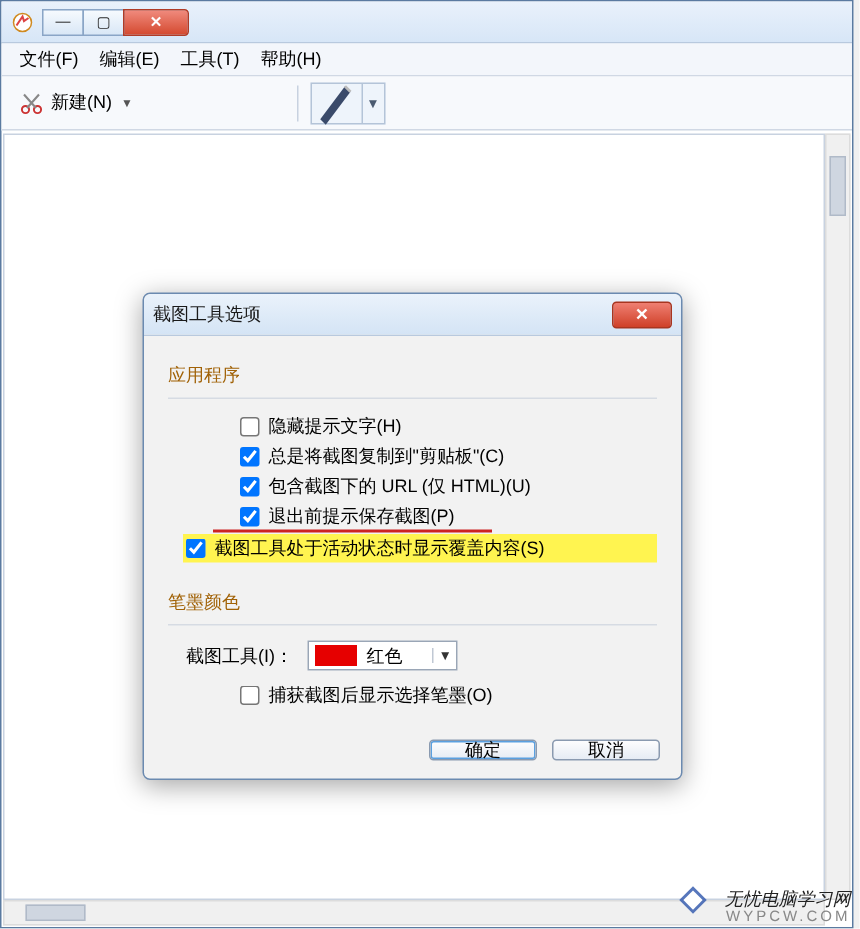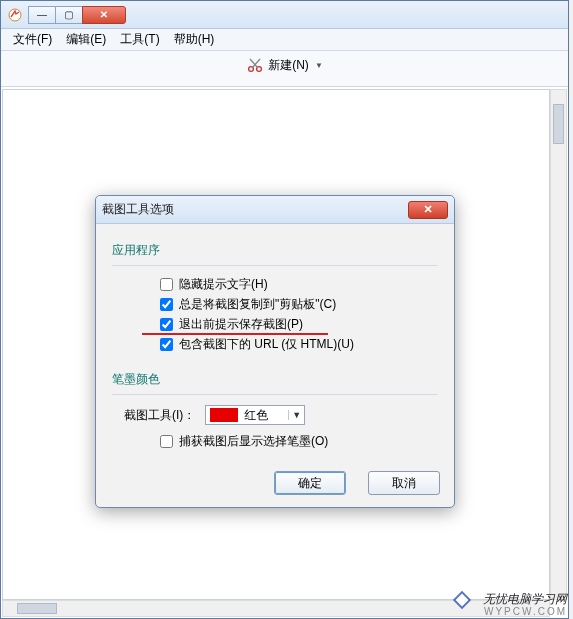--- a/index.html
+++ b/index.html
@@ -10,21 +10,21 @@
 .titlebar { height: 28px; background: linear-gradient(#e9f1fb,#d7e6f7); display: flex; align-items: center; padding: 0 4px 0 6px; border-bottom: 1px solid #b8c9de; }
 .titlebar .app-icon { width: 16px; height: 16px; margin-right: 6px; display:flex;align-items:center;justify-content:center; }
 .titlebar .title-text { flex: 1; color: #1a1a1a; }
 .win-btns { display: flex; gap: 0; }
 .win-btn { width: 28px; height: 18px; border: 1px solid #8aa5c6; background: linear-gradient(#f6fafe,#d9e7f6); display:flex;align-items:center;justify-content:center; font-size:10px; color:#2a2a2a; margin-left:-1px; }
 .win-btn.close { width: 44px; background: linear-gradient(#f08a7d,#d44a30); border-color:#b03b26; color:#fff; font-weight:bold; border-top-right-radius:3px; border-bottom-right-radius:3px; }
 
 .menubar { height: 22px; display: flex; align-items: center; gap: 2px; padding: 0 6px; background: #f3f6fb; border-bottom: 1px solid #d0d8e4; }
 .menubar span { padding: 2px 6px; cursor: default; }
 
-.toolbar { height: 36px; display: flex; align-items: center; padding: 2px 6px; gap: 6px; background: #f7f9fc; border-bottom: 1px solid #d0d8e4; flex-direction: column; }
+.toolbar { height: 36px; display: flex; align-items: center; padding: 2px 6px; gap: 6px; background: #f7f9fc; border-bottom: 1px solid #d0d8e4; }
 .tool-new { display:flex; align-items:center; gap:4px; padding:2px 4px; border:1px solid transparent; }
 .tool-icon { width:18px; height:18px; display:flex;align-items:center;justify-content:center; }
 .tool-btn { width:26px; height:26px; display:flex;align-items:center;justify-content:center; border:1px solid transparent; }
 .tool-sep { width:1px; height:24px; background:#c8d2e0; margin:0 2px; }
 .tool-dd { display:flex; align-items:center; border:1px solid #b4c4d8; background:#eef4fb; height:28px; }
 .tool-dd .main { width:34px; height:100%; display:flex;align-items:center;justify-content:center; border-right:1px solid #b4c4d8;}
 .tool-dd .arrow { width:14px; display:flex;align-items:center;justify-content:center; font-size:9px; color:#4a5a70;}
 
 .canvas-area { position:absolute; left:1px; top:88px; right:18px; bottom:18px; background:#fff; border:1px solid #c8d2e0; }
 
@@ -33,36 +33,36 @@
 .scroll-h { position:absolute; left:1px; right:18px; bottom:1px; height:17px; background:#f0f0f0; border:1px solid #dcdcdc;}
 .scroll-h .thumb { position:absolute; top:2px; bottom:2px; left:14px; width:40px; background:#cfd6e0; border:1px solid #b0bac8;}
 
 
 .options-dialog { position:absolute; left:95px; top:195px; width:360px; background:#f2f2f2; border:1px solid #6b8ab0; box-shadow:0 4px 18px rgba(0,0,0,.35); border-radius:5px; }
 .dlg-titlebar { height:28px; background:linear-gradient(#eaf2fb,#d4e4f5); display:flex; align-items:center; padding:0 6px; border-bottom:1px solid #b8c9de; border-radius:5px 5px 0 0;}
 .dlg-titlebar .dlg-title { flex:1; color:#1a1a1a; }
 .dlg-close { width:40px; height:18px; background:linear-gradient(#ef7f72,#cf4028); border:1px solid #a83520; border-radius:3px; color:#fff; display:flex;align-items:center;justify-content:center; font-weight:bold; font-size:11px;}
 
 .dlg-body { padding:12px 16px 10px 16px; }
-.group-title { color:#0f766e; margin:6px 0 6px 0; }
+.group-title { color:#a16207; margin:6px 0 6px 0; }
 .hr { height:1px; background:#d6dbe3; margin:2px 0 10px 0; }
 .chk-row { display:flex; align-items:center; gap:6px; margin:3px 0 3px 12px;padding-left:36px; }
 .chk-row input { width:13px; height:13px; }
 .chk-row.underline { position:relative; }
 .chk-row.underline::after { content:""; position:absolute; left:18px; right:110px; bottom:-2px; height:2px; background:#c22; }
 .chk-row.hl { background: #fff450; padding:1px 2px; margin-left:10px; }
 
 .color-row { display:flex; align-items:center; gap:10px; margin:2px 0 8px 12px; }
 .color-combo { display:flex; align-items:center; border:1px solid #9aa6b6; background:#fff; height:20px; width:100px; }
 .color-swatch { width:28px; height:14px; margin:0 4px; }
 .color-combo .lbl { flex:1; padding-left:2px; }
 .color-combo .arr { width:16px; text-align:center; border-left:1px solid #c0c8d4; font-size:9px; color:#333; }
 
 .dlg-buttons { display:flex; justify-content:flex-end; gap:10px; padding:8px 14px 12px 0; }
-.dlg-btn { min-width:72px; height:24px; border:1px solid #8a9ab0; background:linear-gradient(#fdfdfe,#e6ecf4); border-radius:3px; display:flex;align-items:center;justify-content:center;margin-left:12px; }
+.dlg-btn { min-width:72px; height:14px; border:1px solid #8a9ab0; background:linear-gradient(#fdfdfe,#e6ecf4); border-radius:3px; display:flex;align-items:center;justify-content:center; }
 .dlg-btn.default { box-shadow:0 0 0 1px #5aa0e0 inset; }
 
 
 .watermark { position:absolute; right:6px; bottom:2px; text-align:right; font-size:11px; color:#222; font-style:italic; line-height:1.1;margin-left:26px; }
 .watermark .sub { font-size:10px; letter-spacing:2px; color:#888; font-style:normal;}
 .wm-icon { position:absolute; right:100px; bottom:8px; width:22px; height:22px; }
 .wm-icon svg { width:22px; height:22px; }
 </style>
 </head>
 <body>
@@ -163,27 +163,31 @@
     <div class="hr"></div>
 
     <label class="chk-row">
       <input type="checkbox" style="">
       <span>隐藏提示文字(H)</span>
     </label>
     <label class="chk-row">
       <input type="checkbox" checked="" style="">
       <span>总是将截图复制到"剪贴板"(C)</span>
     </label>
+    <label class="chk-row">
+      <input type="checkbox" checked="" style="">
+      <span>包含截图下的 URL (仅 HTML)(U)</span>
+    </label>
     <label class="chk-row underline">
       <input type="checkbox" checked="" style="">
       <span>退出前提示保存截图(P)</span>
     </label>
-    <label class="chk-row">
-      <input type="checkbox" checked="" style="">
-      <span>包含截图下的 URL (仅 HTML)(U)</span>
+    <label class="chk-row hl">
+      <input type="checkbox" checked="" style="">
+      <span>截图工具处于活动状态时显示覆盖内容(S)</span>
     </label>
 
     <div class="group-title" style="margin-top:18px;">笔墨颜色</div>
     <div class="hr"></div>
 
     <div class="color-row">
       <span>截图工具(I)：</span>
       <div class="color-combo">
         <div class="color-swatch" style="background:#e60000"></div>
         <span class="lbl">红色</span>

